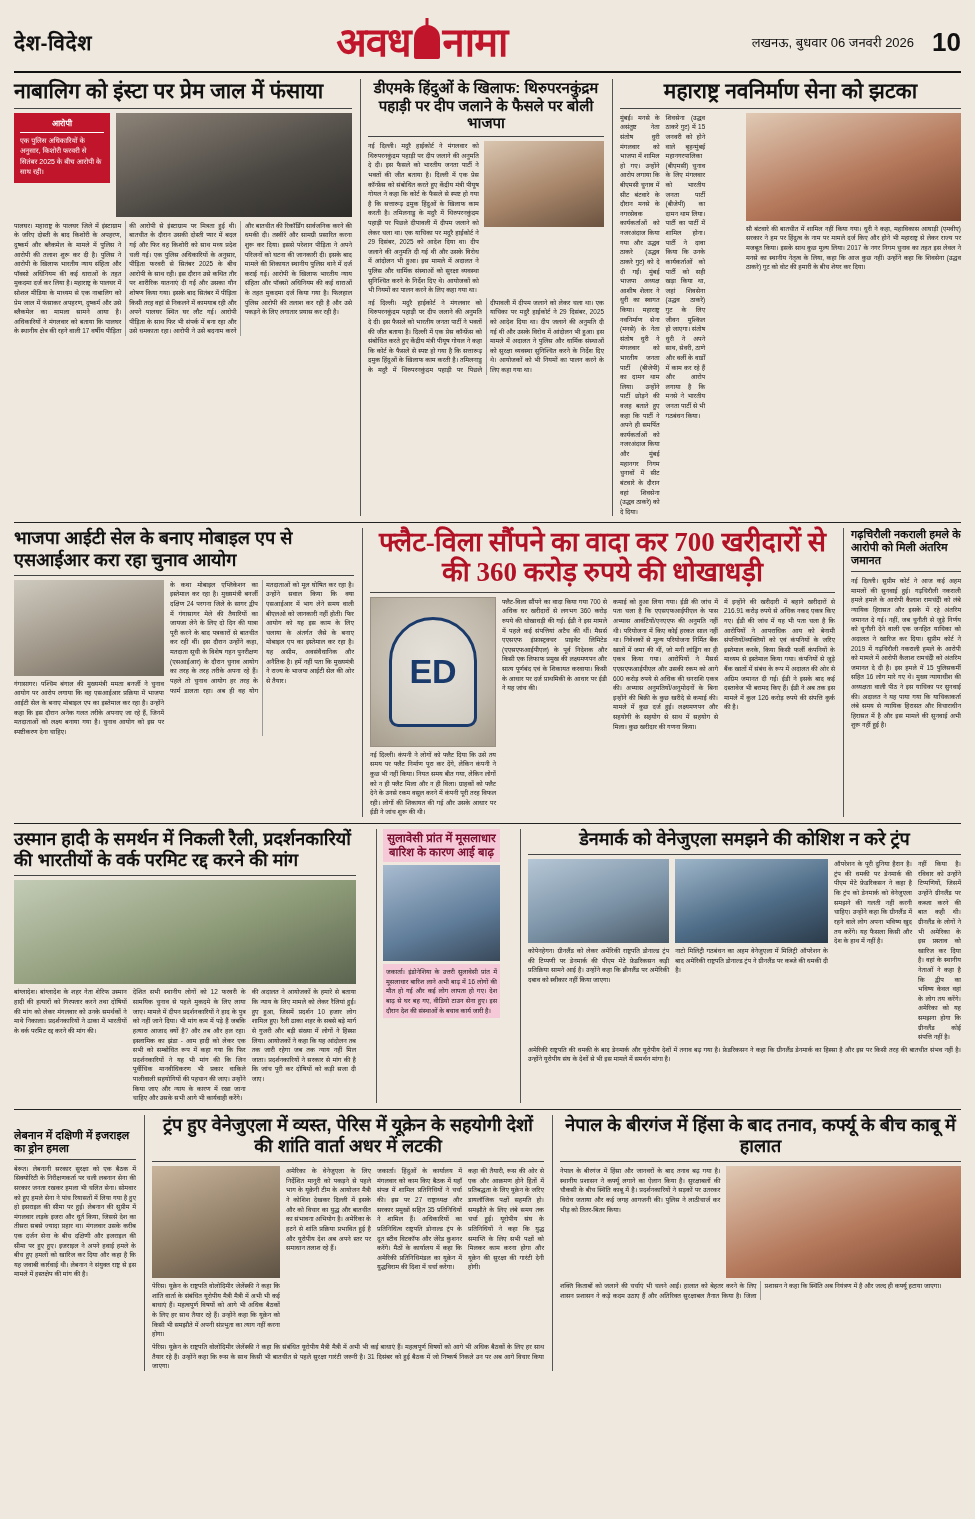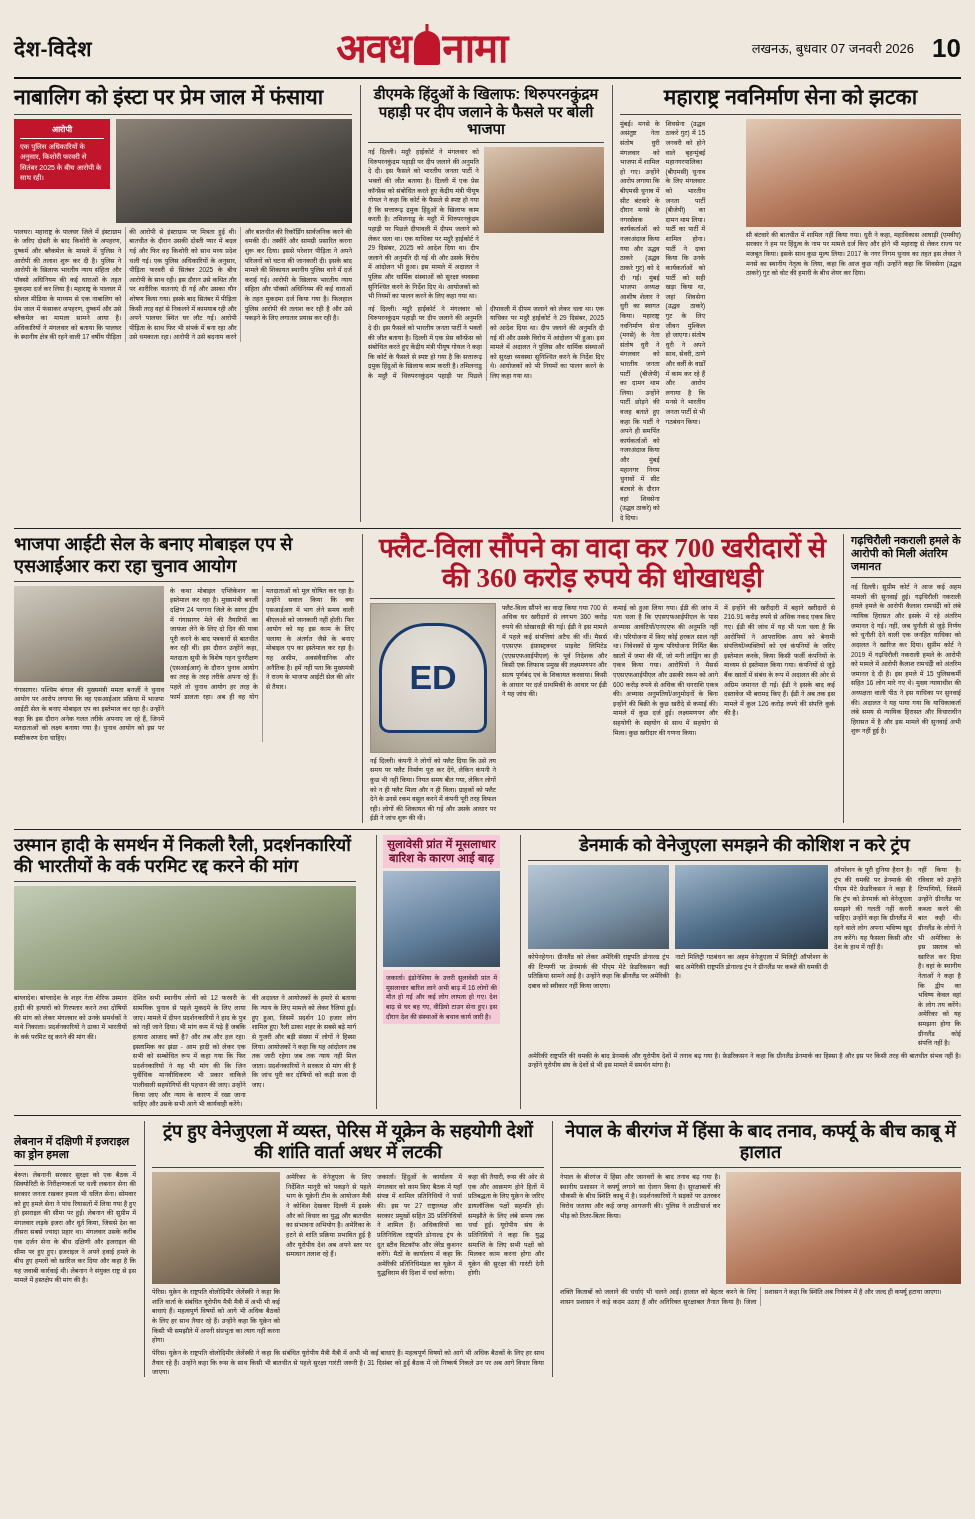--- a/index.html
+++ b/index.html
@@ -11,21 +11,21 @@
     font-family: "Liberation Sans", sans-serif;
     color: #111;
     position: relative;
     overflow: hidden;
   }
   .page {
     position: absolute;
     left: 0; top: 0;
     width: 975px; height: 1519px;
     background: #efe8de;
-    padding: 23px 14px;
+    padding: 17px 14px;
   }
   
   .masthead {
     display: flex;
     align-items: center;
     justify-content: space-between;
     border-bottom: 2px solid #111;
     padding-bottom: 4px;
     height: 56px;
   }
@@ -121,21 +121,21 @@
 
   .pink { background:#f6c9d8; }
   .pinkhead { background:#f6c9d8; padding:3px 4px; }
   .emblem {
     width: 100%; height: 150px;
     background: radial-gradient(circle at 50% 40%, #d8d2c6 0%, #bfb7a9 60%, #a69d8e 100%);
     display:flex; align-items:center; justify-content:center;
     border: 1px solid #9a9184;
   }
   .emblem-inner {
-    width: 108px; height: 110px;
+    width: 88px; height: 110px;
     border: 3px solid #1a3a6b;
     border-radius: 48px 48px 10px 10px;
     display:flex; align-items:center; justify-content:center;
     color:#1a3a6b; font-size:34px; font-weight:bold;
     background: rgba(255,255,255,.35);
   }
   .photo-grad-1 { background: linear-gradient(160deg,#8d8378,#4a4742 60%,#2e2c29); }
   .photo-grad-2 { background: linear-gradient(160deg,#c8b49b,#8d7a63 60%,#5d5244); }
   .photo-grad-3 { background: linear-gradient(160deg,#a9bcd0,#5f7c99 60%,#39495a); }
   .photo-grad-4 { background: linear-gradient(160deg,#cfcabf,#9a9183 60%,#6e675c); }
@@ -152,21 +152,21 @@
 <div class="page">
 
   <div class="masthead">
     <div class="masthead-left">देश-विदेश</div>
     <div class="masthead-center">
       <span class="logo-text">अवध</span>
       <span class="logo-mark"></span>
       <span class="logo-text">नामा</span>
     </div>
     <div class="masthead-right">
-      <span class="dateline">लखनऊ, बुधवार 07 जनवरी 2026</span>
+      <span class="dateline">लखनऊ, बुधवार 06 जनवरी 2026</span>
       <span class="pageno">10</span>
     </div>
   </div>
 
   <div class="topband">
 
     <div class="tb-col1">
       <div class="hl h1">नाबालिग को इंस्टा पर प्रेम जाल में फंसाया</div>
       <div class="hr-thin"></div>
       <div style="display:flex; gap:6px; margin-top:2px;">

